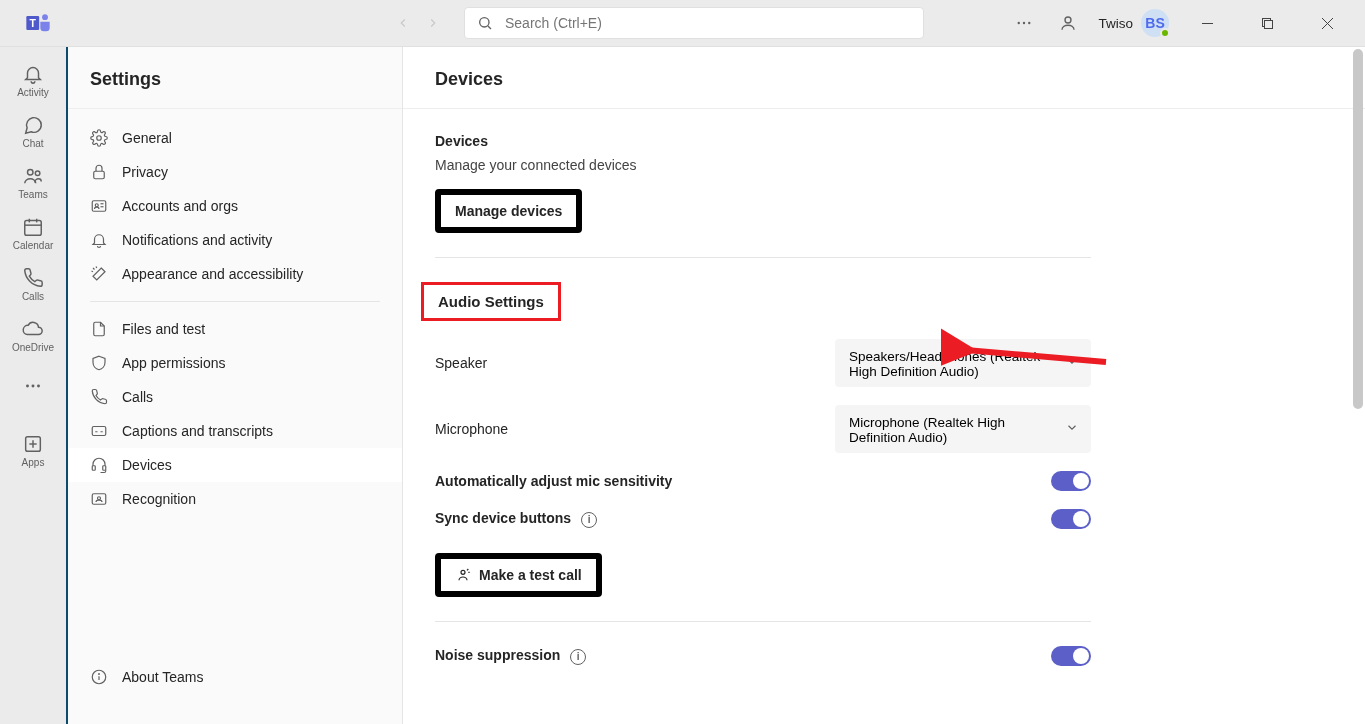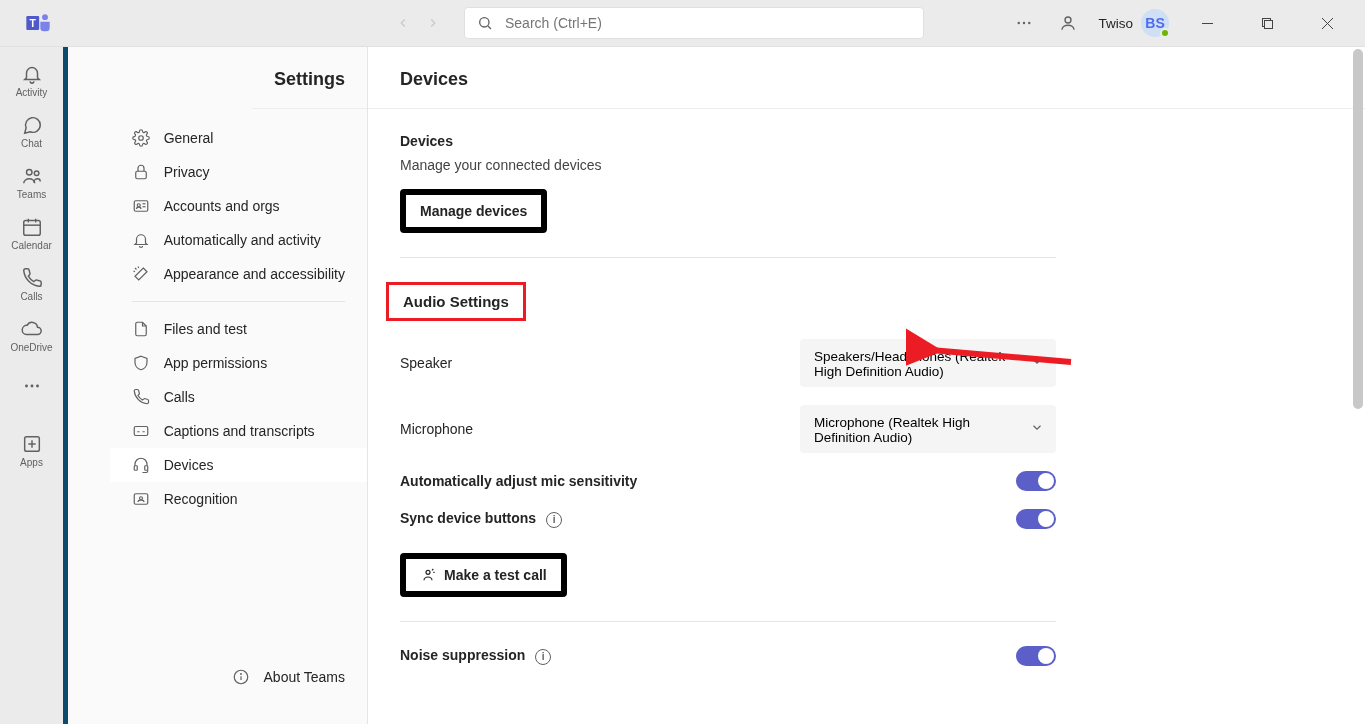--- a/index.html
+++ b/index.html
@@ -18,28 +18,28 @@
 .title-icon-btn { width: 28px; height: 28px; display: flex; align-items: center; justify-content: center; color: #616161; cursor: pointer; }
 .user-chip { display: flex; align-items: center; gap: 8px; font-size: 13.5px; color: #252525; }
 .avatar { width: 28px; height: 28px; border-radius: 50%; background: #cfe0f5; color: #4f6bed; font-size: 14px; font-weight: 600; display: flex; align-items: center; justify-content: center; position: relative; }
 .presence { position: absolute; bottom: -1px; right: -1px; width: 10px; height: 10px; border-radius: 50%; background: #6bb700; border: 2px solid #ebebeb; }
 .win-btn { width: 44px; height: 32px; display: flex; align-items: center; justify-content: center; color: #444; cursor: pointer; }
 
 
 .body { flex: 1; display: flex; overflow: hidden; }
 
 
-.rail { width: 68px; background: #ebebeb; display: flex; flex-direction: column; align-items: center; padding-top: 10px; gap: 6px; border-right: 5px solid #0c4a6e; }
+.rail { width: 68px; background: #ebebeb; display: flex; flex-direction: column; align-items: center; padding-top: 10px; gap: 6px; border-right: 2px solid #0c4a6e; }
 .rail-item { width: 60px; display: flex; flex-direction: column; align-items: center; gap: 2px; padding: 6px 0 4px; color: #616161; cursor: pointer; border-radius: 4px; }
 .rail-item svg { width: 22px; height: 22px; }
 .rail-label { font-size: 10px; }
 .rail .more { margin-top: 6px; }
 
 
-.settings-side { width: 300px; background: #fafafa; border-right: 1px solid #e5e5e5; display: flex; flex-direction: column; align-items: flex-end; }
+.settings-side { width: 335px; background: #fafafa; border-right: 1px solid #e5e5e5; display: flex; flex-direction: column; }
 .settings-header { padding: 22px 22px 18px; font-size: 18px; font-weight: 700; color: #252525; border-bottom: 1px solid #eee; }
 .settings-list { padding: 12px 0; flex: 1; overflow-y: auto; }
 .settings-item { display: flex; align-items: center; gap: 14px; padding: 8px 22px; font-size: 14px; color: #252525; cursor: pointer; }
 .settings-item.active { background: #fff; }
 .settings-item svg { width: 18px; height: 18px; color: #616161; flex-shrink: 0; }
 .settings-divider { height: 1px; background: #e5e5e5; margin: 10px 22px; }
 .settings-footer { padding: 10px 0 30px; }
 
 
 .main { flex: 1; background: #fff; overflow-y: auto; position: relative; }
@@ -226,21 +226,21 @@
             <line x1="14" y1="9" x2="18" y2="9"></line>
             <line x1="14" y1="13" x2="18" y2="13"></line>
           </svg>
         <span>Accounts and orgs</span>
       </div>
       <div class="settings-item">
         <svg viewBox="0 0 24 24" fill="none" stroke="currentColor" stroke-width="1.6">
             <path d="M18 16v-5a6 6 0 10-12 0v5l-2 2h16z"></path>
             <path d="M10 20a2 2 0 004 0"></path>
           </svg>
-        <span>Automatically and activity</span>
+        <span>Notifications and activity</span>
       </div>
       <div class="settings-item">
         <svg viewBox="0 0 24 24" fill="none" stroke="currentColor" stroke-width="1.6">
             <path d="M15 4l5 5L9 20l-5-5z"></path>
             <path d="M4 4l2 2M8 2l1 2M2 8l2 1"></path>
           </svg>
         <span>Appearance and accessibility</span>
       </div>
       <div class="settings-divider"></div>
       <div class="settings-item">

